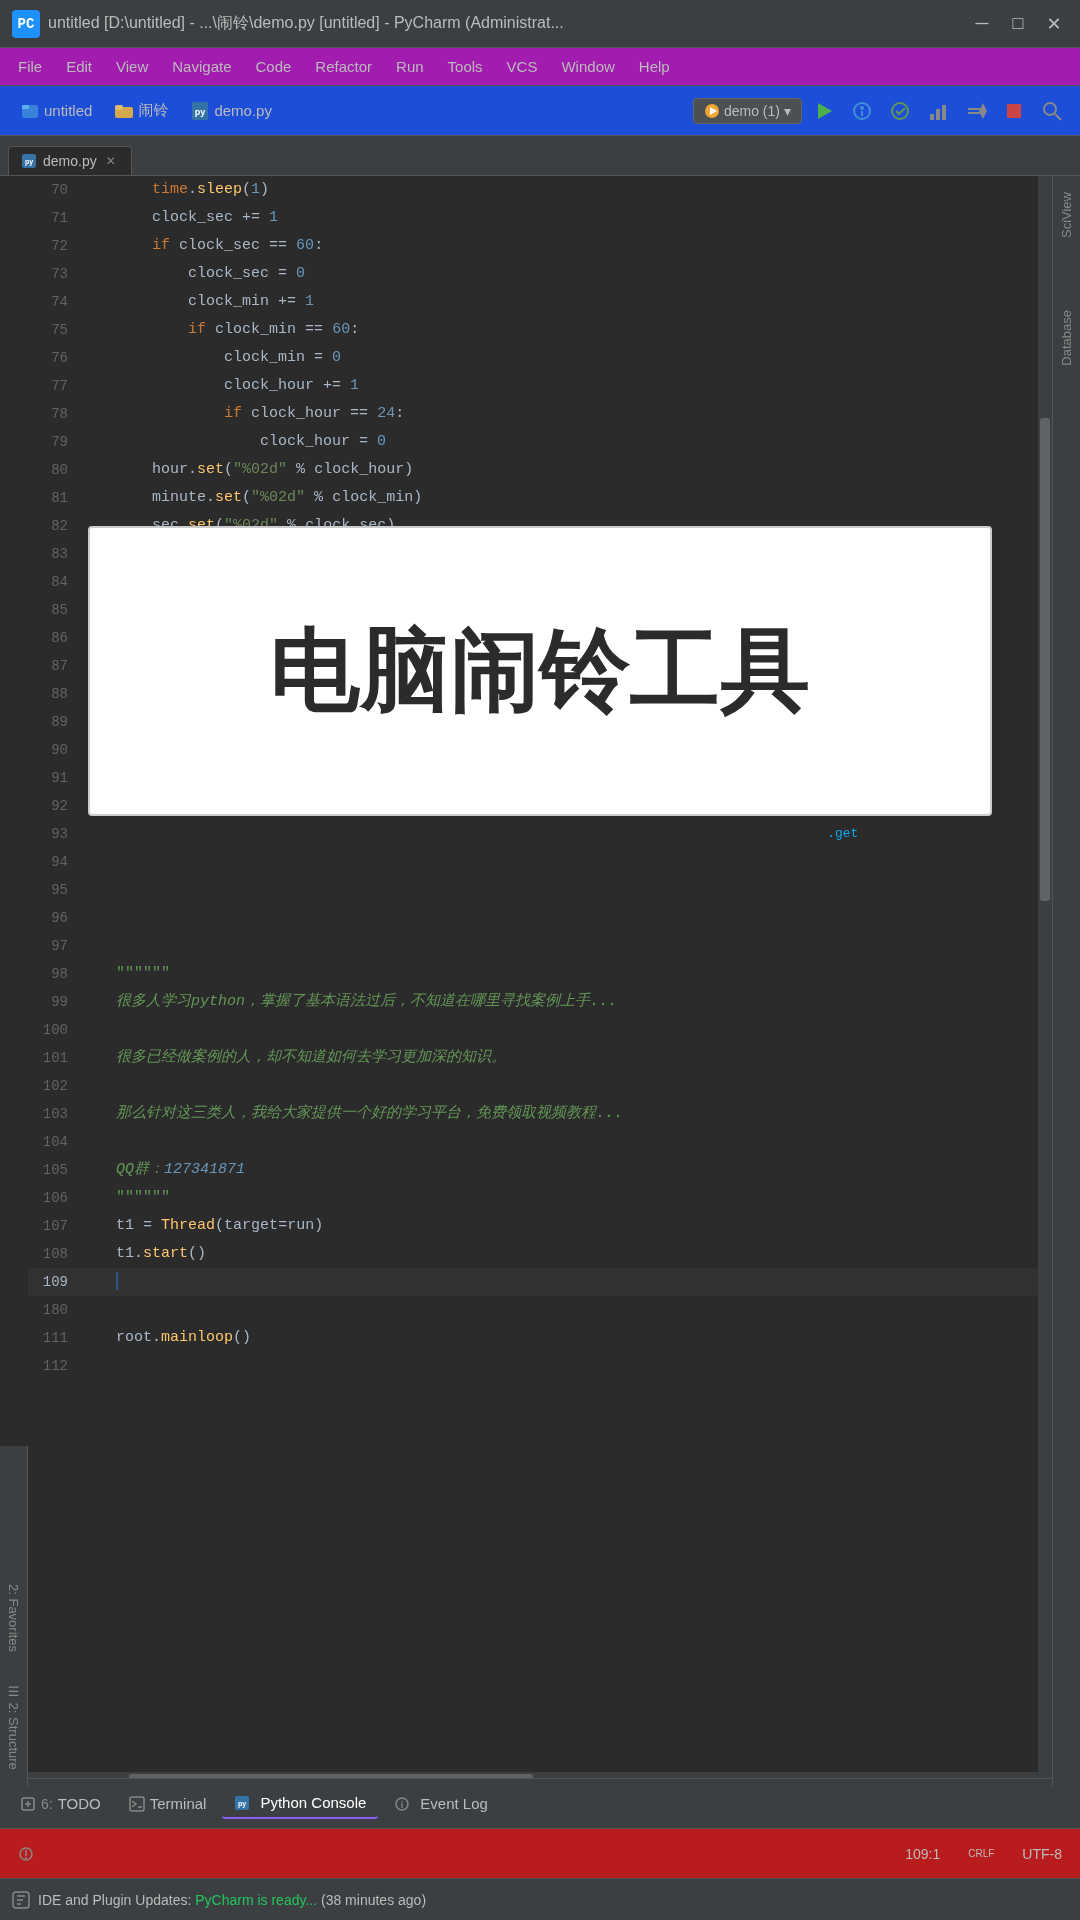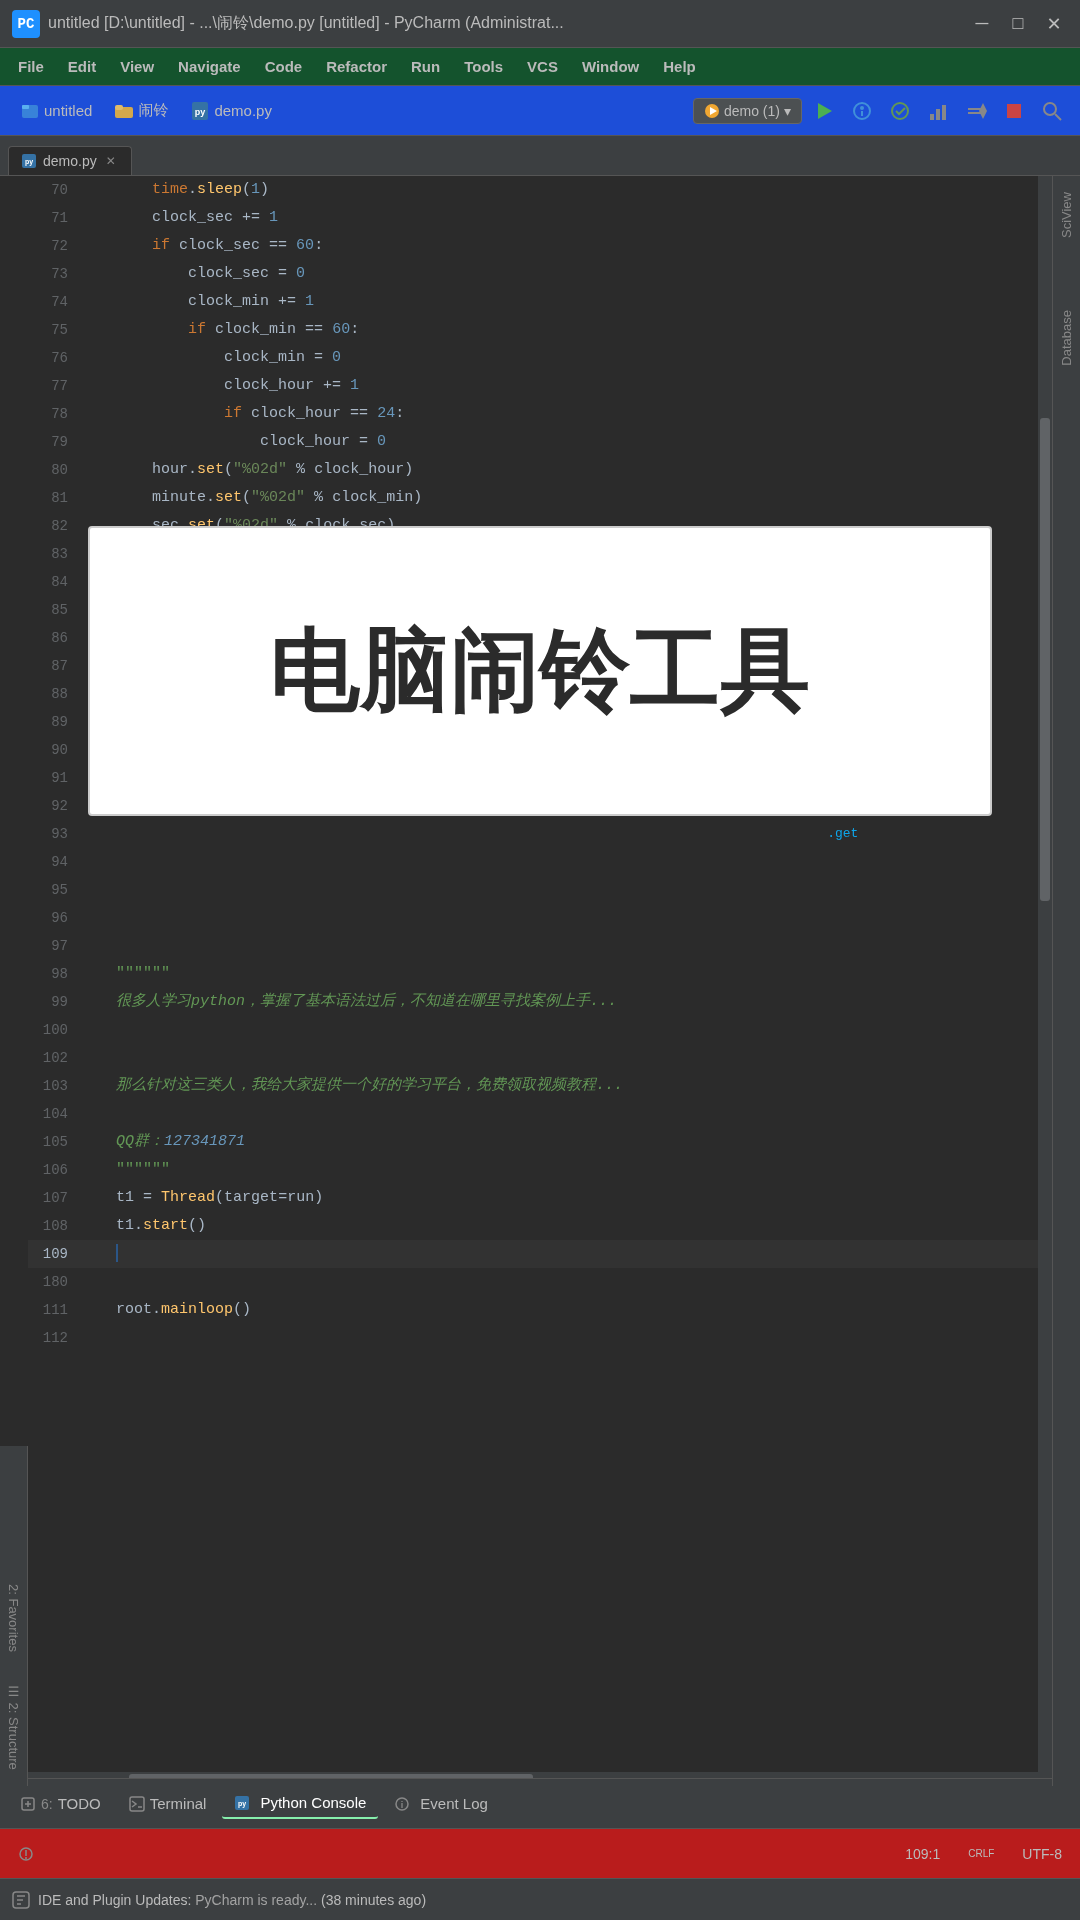--- a/index.html
+++ b/index.html
@@ -41,27 +41,26 @@
     }
     .tb-btn {
       width: 28px; height: 28px;
       background: none; border: none; cursor: pointer;
       color: #bbbbbb; font-size: 18px; display: flex; align-items: center; justify-content: center;
     }
 
     
     .menu-bar {
       height: 38px;
-      background: #14532d;
+      background: #a21caf;
       display: flex;
       align-items: center;
       padding: 0 8px;
       gap: 4px;
       border-bottom: 1px solid #555;
-      font-weight: bold;
     }
     .menu-item {
       color: #bbbbbb;
       font-size: 15px;
       font-family: Arial, sans-serif;
       padding: 4px 10px;
       cursor: pointer;
       border-radius: 3px;
     }
 
@@ -587,20 +586,24 @@
       </div>
       <div class="code-line">
         <span class="line-num">99</span>
         <span class="line-content">    <span class="chinese-comment">很多人学习python，掌握了基本语法过后，不知道在哪里寻找案例上手...</span></span>
       </div>
       <div class="code-line">
           <span class="line-num">100</span>
           <span class="line-content"></span>
         </div>
       <div class="code-line">
+        <span class="line-num">101</span>
+        <span class="line-content">    <span class="chinese-comment">很多已经做案例的人，却不知道如何去学习更加深的知识。</span></span>
+      </div>
+      <div class="code-line">
           <span class="line-num">102</span>
           <span class="line-content"></span>
         </div>
       <div class="code-line">
         <span class="line-num">103</span>
         <span class="line-content">    <span class="chinese-comment">那么针对这三类人，我给大家提供一个好的学习平台，免费领取视频教程...</span></span>
       </div>
       <div class="code-line">
           <span class="line-num">104</span>
           <span class="line-content"></span>
@@ -670,21 +673,21 @@
     <span style="font-family: Arial; font-size: 15px; color: #bbbbbb;">TODO</span>
   </div>
   <div class="bottom-tab">
     <svg width="16" height="16" viewBox="0 0 16 16">
       <rect x="1" y="1" width="14" height="14" rx="2" fill="none" stroke="#888" stroke-width="1.5"></rect>
       <polyline points="3,5 7,8 3,11" fill="none" stroke="#888" stroke-width="1.5"></polyline>
       <line x1="9" y1="11" x2="13" y2="11" stroke="#888" stroke-width="1.5"></line>
     </svg>
     <span style="font-family: Arial; font-size: 15px; color: #bbbbbb;">Terminal</span>
   </div>
-  <div class="bottom-tab active" style="border-bottom: 2px solid #86efac; color: white; gap: 10px;">
+  <div class="bottom-tab active" style="border-bottom: 2px solid #8b5cf6; color: white; gap: 10px;">
     <svg width="16" height="16" viewBox="0 0 16 16">
       <rect x="1" y="1" width="14" height="14" rx="2" fill="#3572A5"></rect>
       <text x="8" y="11" text-anchor="middle" fill="white" font-size="7" font-weight="bold">py</text>
     </svg>
     <span style="font-family: Arial; font-size: 15px; color: white;">Python Console</span>
   </div>
   <div class="bottom-tab">
     <svg width="16" height="16" viewBox="0 0 16 16">
       <circle cx="8" cy="8" r="6" fill="none" stroke="#888" stroke-width="1.5"></circle>
       <text x="8" y="12" text-anchor="middle" fill="#888" font-size="9" font-weight="bold">i</text>
@@ -717,15 +720,15 @@
     </div>
   </div>
 </div>
 
 <div class="notification-bar" style="position: fixed; bottom: 0; left: 0; right: 0; height: 42px; background: #3c3f41; border-top: 1px solid #555; display: flex; align-items: center; padding: 0 12px; gap: 8px;">
   <svg width="18" height="18" viewBox="0 0 18 18">
     <rect x="1" y="1" width="16" height="16" rx="3" fill="none" stroke="#888" stroke-width="1.5"></rect>
     <path d="M5 5 H13 M5 9 H11 M5 13 H9" stroke="#888" stroke-width="1.5"></path>
   </svg>
   <span class="notification-text" style="font-family: Arial; font-size: 14px; color: #bbbbbb;">
-    IDE and Plugin Updates: <span style="color: #a3a3a3; cursor: pointer;">PyCharm is ready...</span> (38 minutes ago)
+    IDE and Plugin Updates: <span style="color: #22c55e; cursor: pointer;">PyCharm is ready...</span> (38 minutes ago)
   </span>
 </div>
 
 </body></html>

